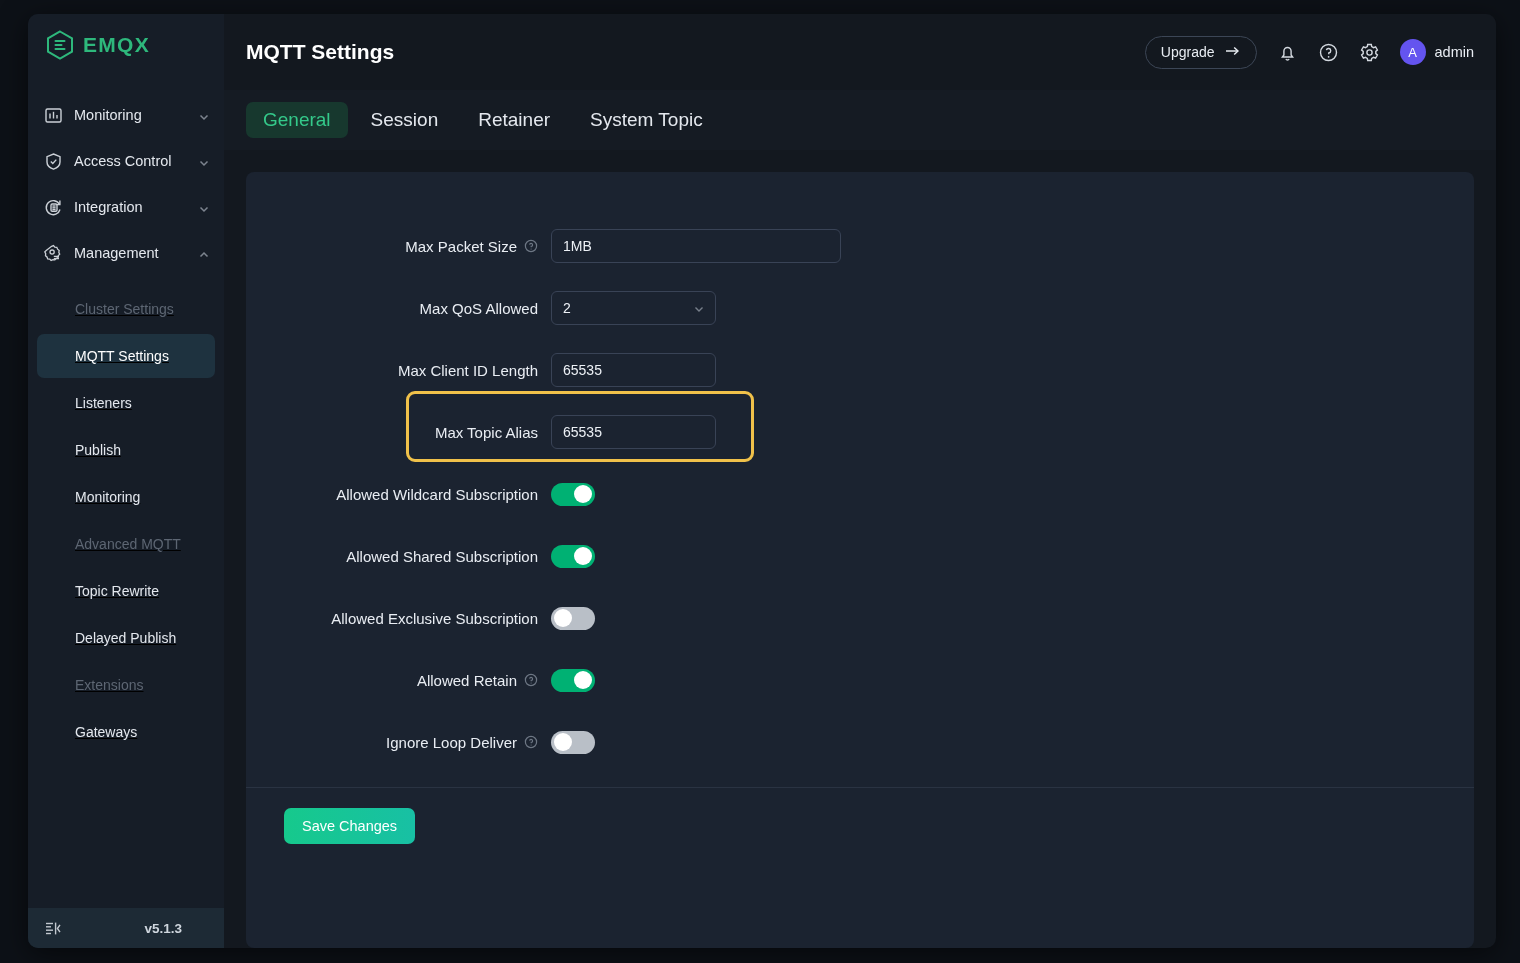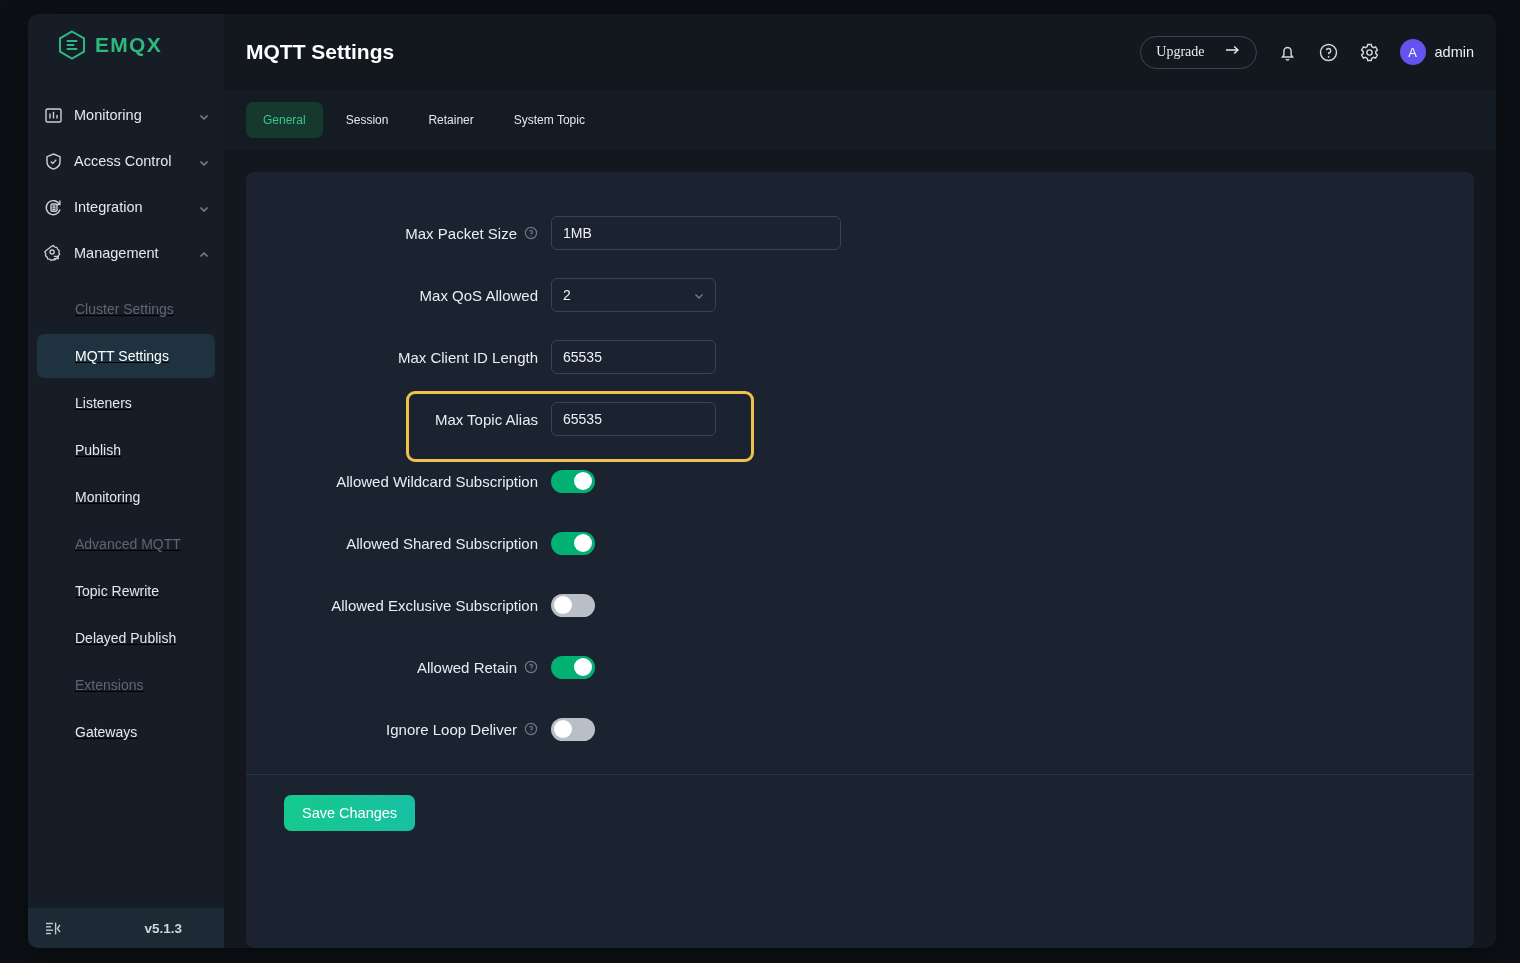--- a/index.html
+++ b/index.html
@@ -26,21 +26,21 @@
     flex: 0 0 196px;
     background: #161d27;
     display: flex;
     flex-direction: column;
     position: relative;
   }
   .logo-row {
     height: 62px;
     display: flex;
     align-items: center;
-    padding-left: 30px;
+    padding-left: 18px;
     gap: 9px;
   }
   .logo-mark { width: 28px; height: 30px; flex: 0 0 28px; }
   .logo-text {
     color: #2eb87c;
     font-size: 21px;
     font-weight: bold;
     letter-spacing: 1.3px;
   }
 
@@ -110,29 +110,28 @@
     font-size: 21px;
     font-weight: bold;
   }
   .top-right {
     margin-left: auto;
     display: flex;
     align-items: center;
     gap: 20px;
   }
   .upgrade-btn {
-    display: flex; align-items: center; gap: 20px;
+    display: flex; align-items: center; gap: 10px;
     height: 33px;
     padding: 0 15px;
     border: 1px solid #3c4656;
     border-radius: 17px;
     color: #e8ecf2;
     font-size: 14px;
     cursor: pointer;
-    font-family: Liberation Serif, serif;
   }
   .ticon { width: 21px; height: 21px; cursor: pointer; opacity: .92; }
   .avatar-wrap { display: flex; align-items: center; gap: 9px; cursor: pointer; }
   .avatar {
     width: 26px; height: 26px;
     border-radius: 50%;
     background: #6454ef;
     color: #fff;
     font-size: 13px;
     display: flex; align-items: center; justify-content: center;
@@ -147,31 +146,31 @@
     gap: 6px;
     padding-left: 22px;
     background: #151b23;
   }
   .tab {
     height: 36px;
     padding: 5px 17px;
     display: flex; align-items: center;
     border-radius: 7px;
     color: #e4e8ee;
-    font-size: 12px;
+    font-size: 19px;
     cursor: pointer;
   }
   .tab.active { background: #17382e; color: #34c98a; }
 
   .content-scroll { flex: 1; padding: 22px 22px 0 22px; min-height: 0; }
   .card {
     background: #1b2330;
     border-radius: 8px;
     height: 100%;
-    padding-top: 30px;
+    padding-top: 43px;
     position: relative;
   }
 
   .form-row {
     display: flex;
     align-items: center;
     height: 62px;
   }
   .f-label {
     width: 305px;

